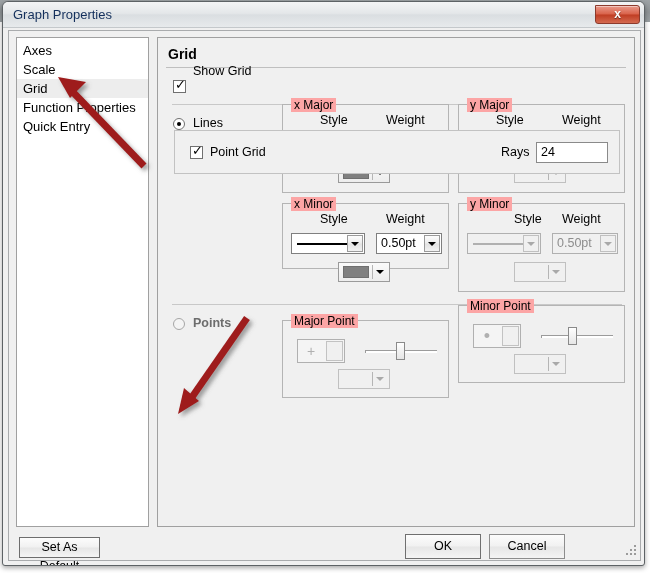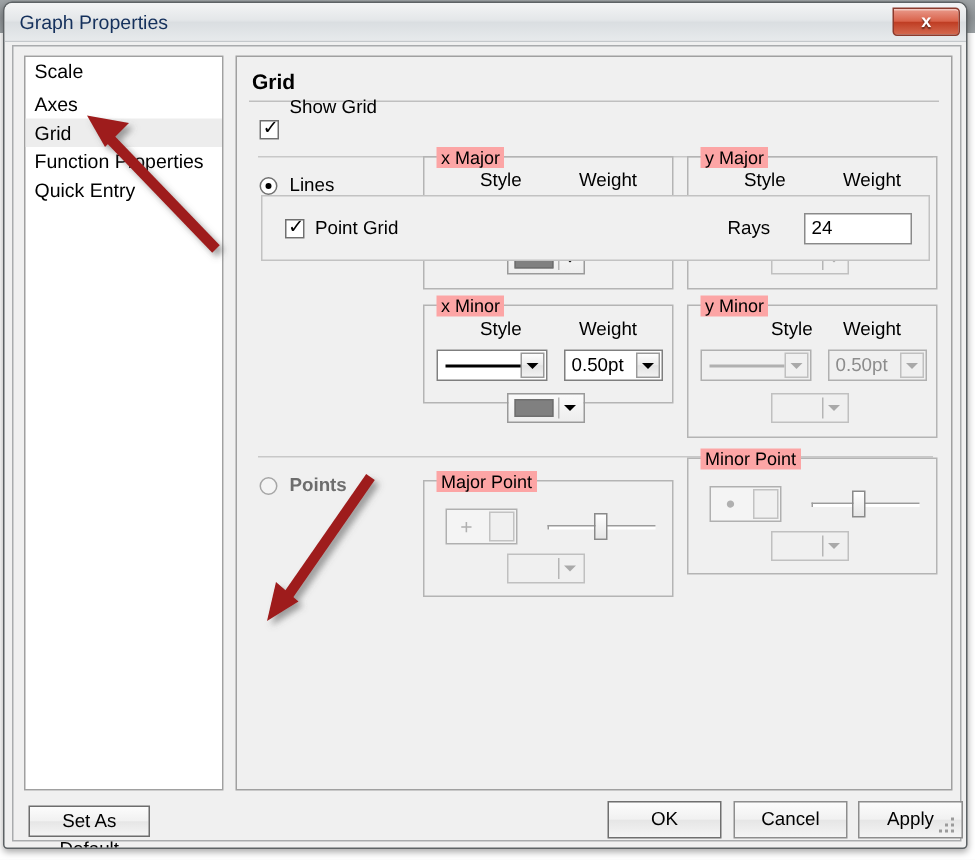--- a/index.html
+++ b/index.html
@@ -451,25 +451,25 @@
   <div id="titlebar">
     <div id="title-text">Graph Properties</div>
     <div id="close-button">
       <div class="glyph">x</div>
     </div>
   </div>
 
   <div id="client">
 
     <div id="sidebar">
+      <div class="side-item" style="margin-top:3px;">
+        <span>Axes</span>
+      </div>
       <div class="side-item">
         <span>Scale</span>
-      </div>
-      <div class="side-item" style="margin-top:3px;">
-        <span>Axes</span>
       </div>
       <div class="side-item selected">
         <span>Grid</span>
       </div>
       <div class="side-item">
         <span>Function Properties</span>
       </div>
       <div class="side-item">
         <span>Quick Entry</span>
       </div>
@@ -619,40 +619,37 @@
           <div class="sep"></div>
           <div class="tri2"></div>
         </div>
       </div>
 
       <div id="polar-group">
         <div class="cb" style="left:15px; top:15px;">
           <span class="tick">✓</span>
         </div>
         <div class="ctl-label" style="left:35px; top:14px;">Point Grid</div>
-        <div class="ctl-label" style="left:310px; top:14px;text-align:center;">Rays</div>
+        <div class="ctl-label" style="left:326px; top:14px;text-align:center;">Rays</div>
         <div id="rays-input" style="left:361px; top:11px; width:72px; height:21px;">
           <div class="val">24</div>
         </div>
       </div>
 
     </div>
 
     <div class="btn" id="btn-setdefault">
       <span>Set As Default</span>
     </div>
     <div class="btn" id="btn-ok">
       <span>OK</span>
     </div>
     <div class="btn" id="btn-cancel">
       <span>Cancel</span>
     </div>
-    <div class="btn" id="btn-apply">
-      <span>Apply</span>
-    </div>
 
     <div id="grip">
       <i style="left:9px; top:0px;"></i>
       <i style="left:5px; top:4px;"></i>
         <i style="left:9px; top:4px;"></i>
       <i style="left:1px; top:8px;"></i>
         <i style="left:5px; top:8px;"></i>
         <i style="left:9px; top:8px;"></i>
     </div>
 

